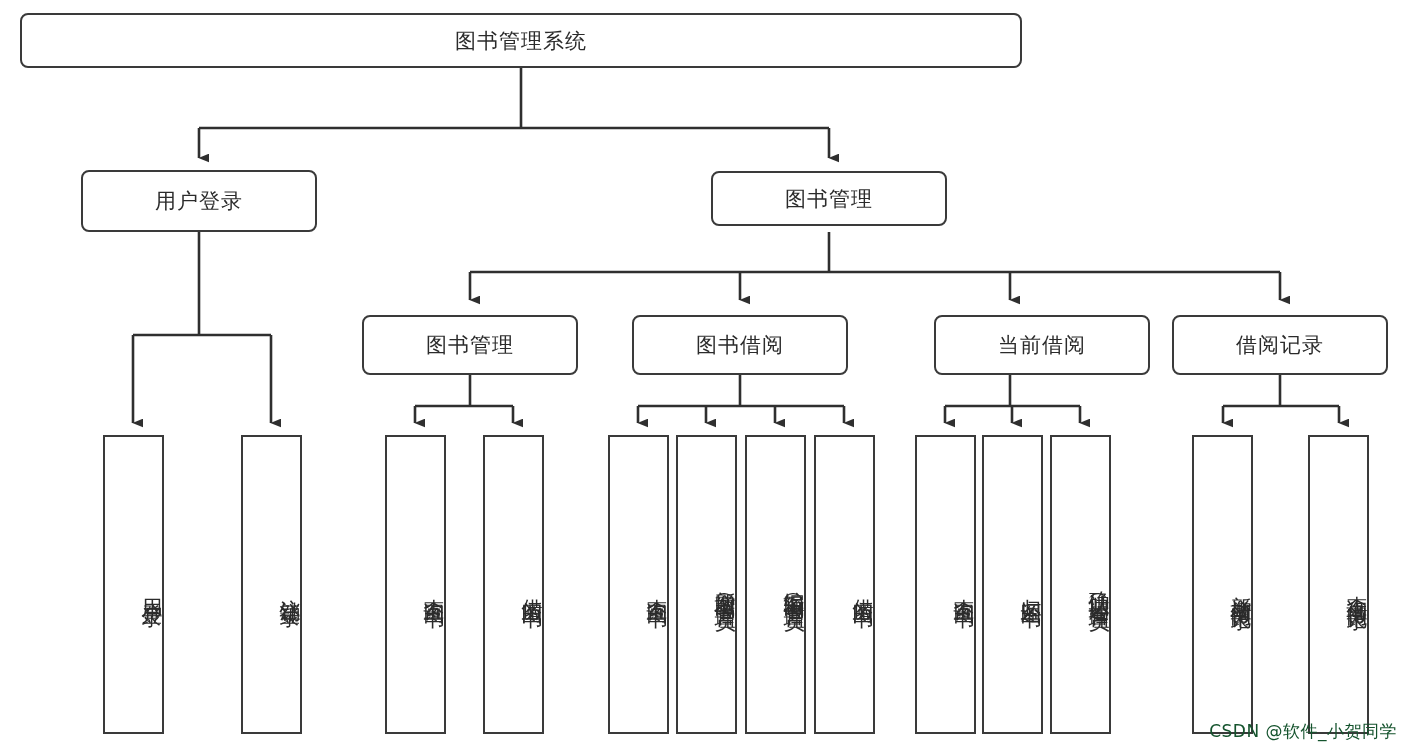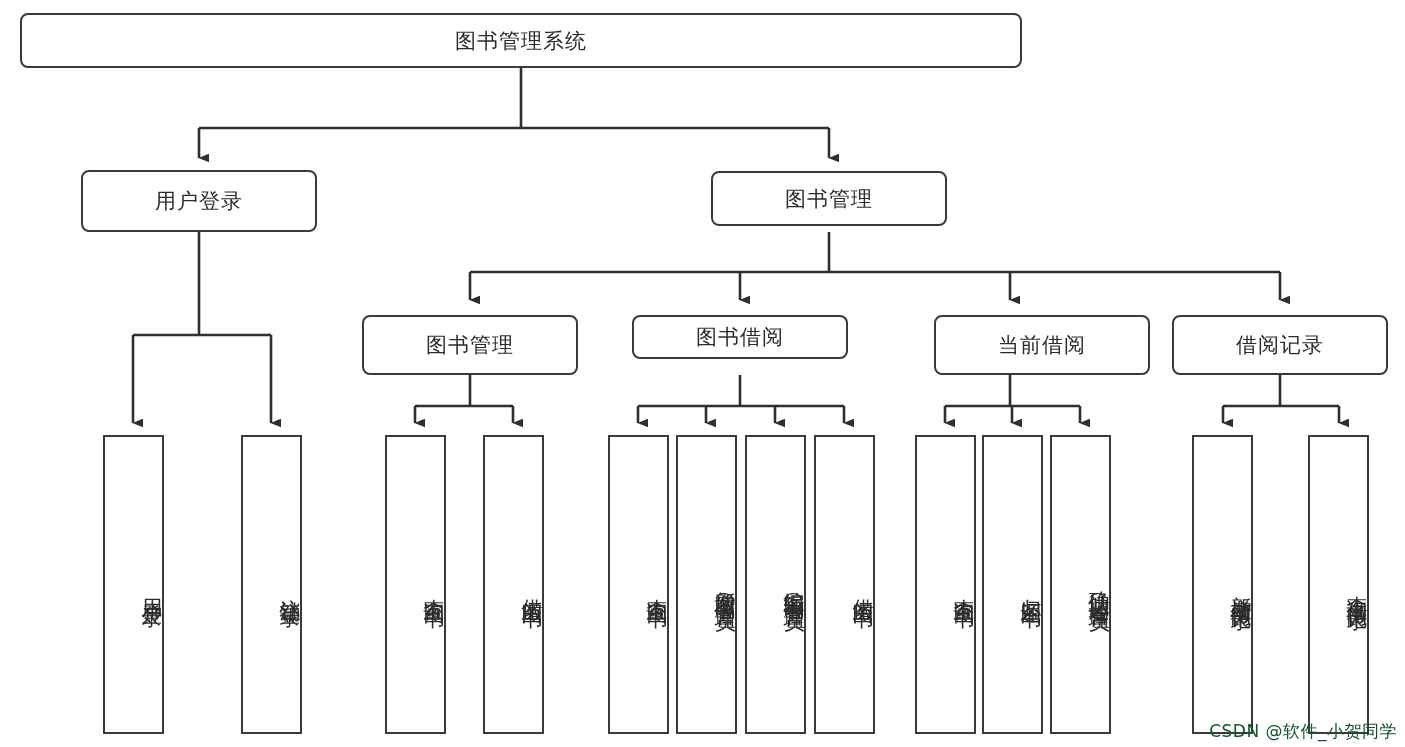--- a/index.html
+++ b/index.html
@@ -71,21 +71,21 @@
       <path d="M1339,406 L1339,423" marker-end="url(#arrow)"></path>
     </g>
   </svg>
 
   <div class="node horiz" style="left:20px;top:13px;width:1002px;height:55px;">图书管理系统</div>
 
   <div class="node horiz" style="left:81px;top:170px;width:236px;height:62px;">用户登录</div>
   <div class="node horiz" style="left:711px;top:171px;width:236px;height:55px;">图书管理</div>
 
   <div class="node horiz" style="left:362px;top:315px;width:216px;height:60px;">图书管理</div>
-  <div class="node horiz" style="left:632px;top:315px;width:216px;height:44px;">图书借阅</div>
+  <div class="node horiz" style="left:632px;top:315px;width:216px;height:60px;">图书借阅</div>
   <div class="node horiz" style="left:902px;top:315px;width:216px;height:60px;margin-left:32px;">当前借阅</div>
   <div class="node horiz" style="left:1172px;top:315px;width:216px;height:60px;">借阅记录</div>
 
   <div class="node vert" style="left:103px;top:435px;width:61px;height:299px;">用户登录</div>
   <div class="node vert" style="left:241px;top:435px;width:61px;height:299px;">注销登录</div>
 
   <div class="node vert" style="left:385px;top:435px;width:61px;height:299px;">查询图书</div>
   <div class="node vert" style="left:483px;top:435px;width:61px;height:299px;">借阅图书</div>
 
   <div class="node vert" style="left:608px;top:435px;width:61px;height:299px;">查询图书</div>

